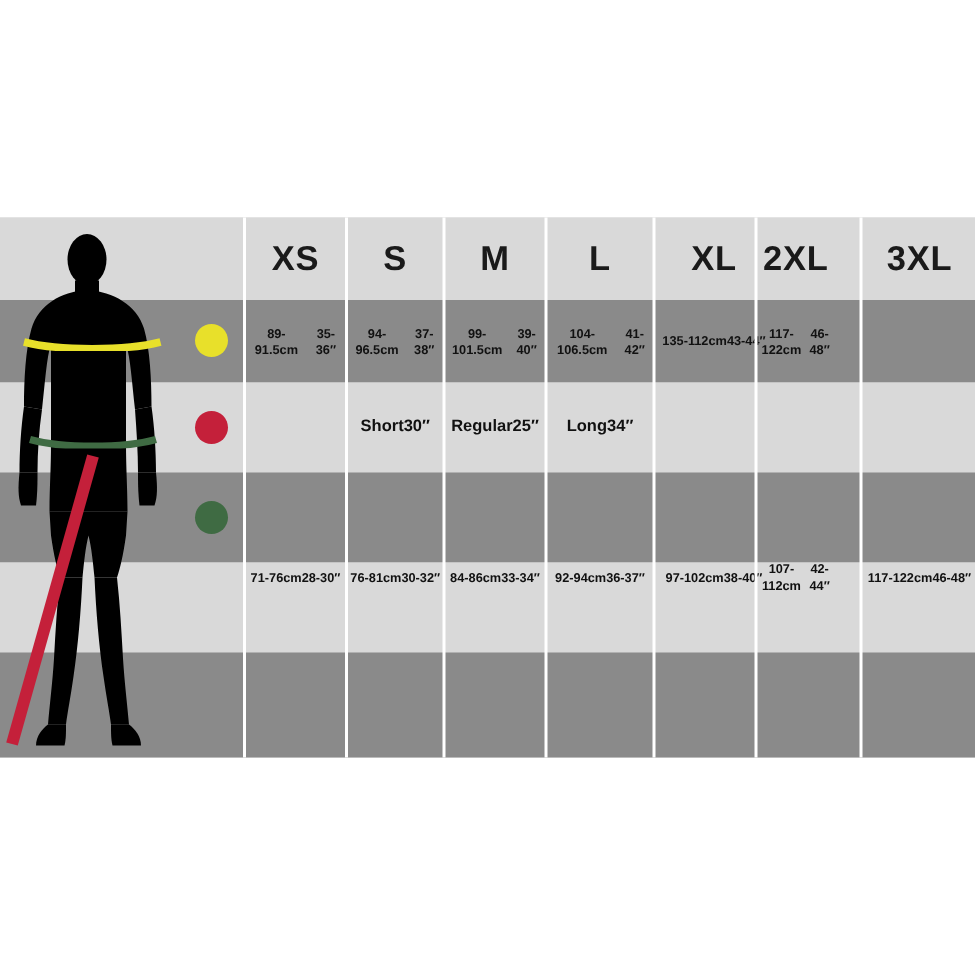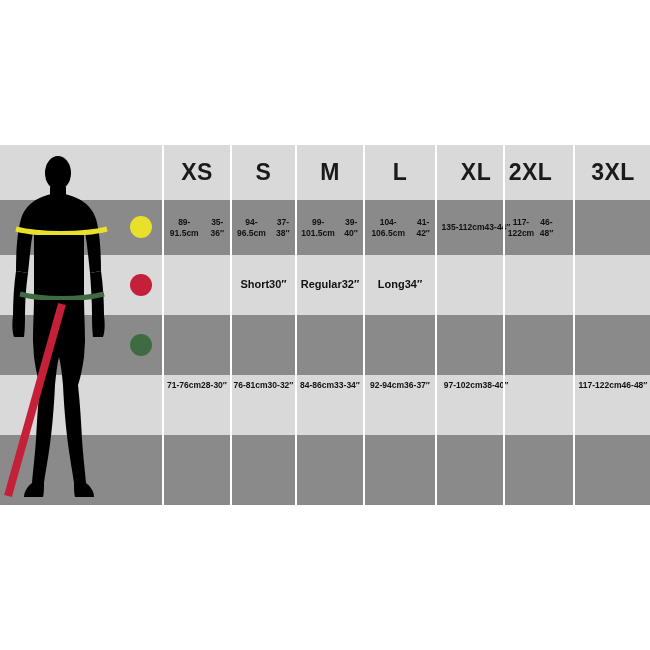--- a/index.html
+++ b/index.html
@@ -224,21 +224,21 @@
     </div>
 
     <div class="col" style="left:175px; width:68px;">
       <div class="hdr">M</div>
       <div class="cell r1">
         <span>99-101.5cm</span>
         <span>39-40″</span>
       </div>
       <div class="cell r2">
         <span>Regular</span>
-        <span>32″</span>
+        <span>25″</span>
       </div>
       <div class="cell r3">
         <span>84-86cm</span>
         <span>33-34″</span>
       </div>
     </div>
 
     <div class="col" style="left:243px; width:72px;">
       <div class="hdr">L</div>
       <div class="cell r1">
@@ -274,20 +274,24 @@
     <div class="col" style="left:383px; width:53px;">
       <div class="hdr">2XL</div>
       <div class="cell r1">
         <span>117-122cm</span>
         <span>46-48″</span>
       </div>
       <div class="cell r2">
         <span></span>
         <span></span>
       </div>
+      <div class="cell r3">
+        <span>107-112cm</span>
+        <span>42-44″</span>
+      </div>
     </div>
 
     <div class="col" style="left:453px; width:78px;">
       <div class="hdr">3XL</div>
       <div class="cell r2">
         <span></span>
         <span></span>
       </div>
       <div class="cell r3">
         <span>117-122cm</span>

